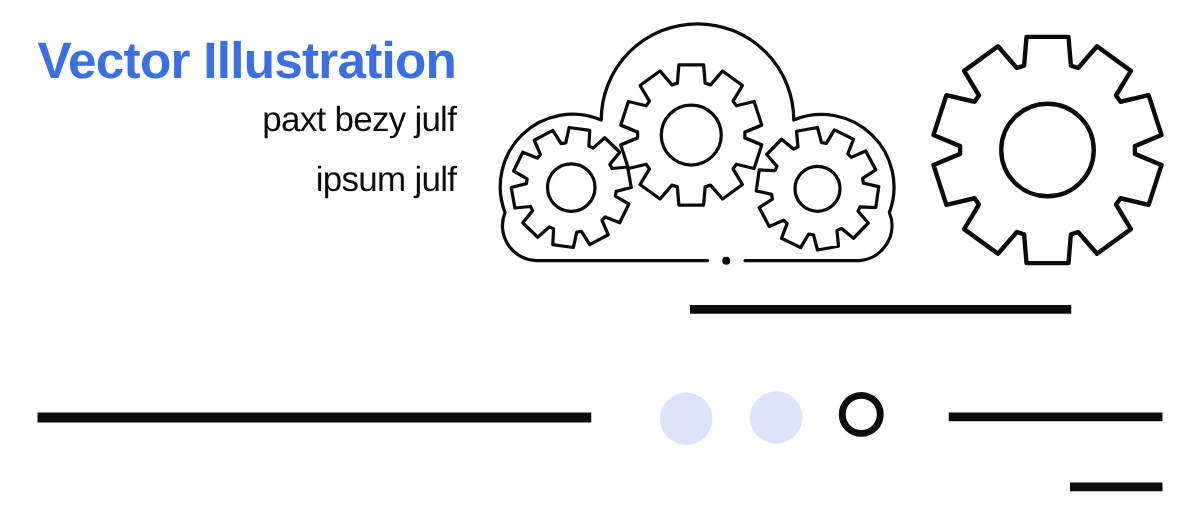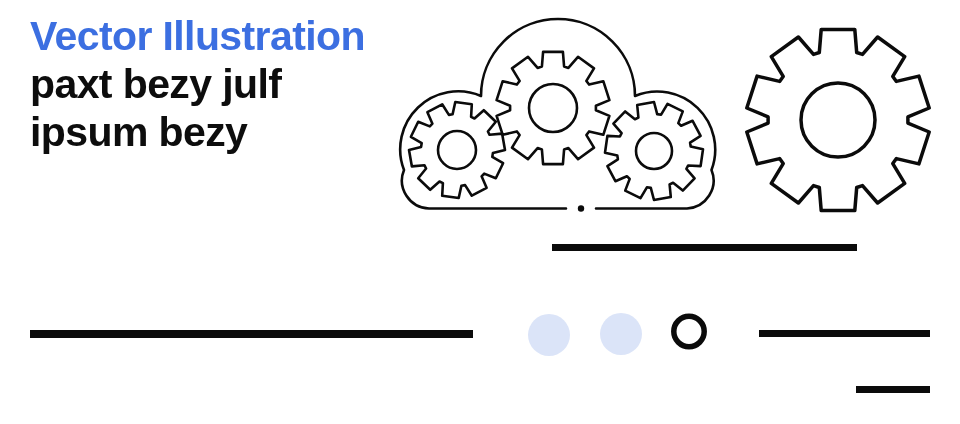--- a/index.html
+++ b/index.html
@@ -1,43 +1,43 @@
 <!DOCTYPE html>
 <html><head>
 <meta charset="utf-8">
 <style>
   html,body{margin:0;padding:0;background:#fff;}
   .stage{
     position:relative;width:960px;height:424px;background:#FFFFFF;overflow:hidden;
     font-family:"Liberation Sans",sans-serif;
   }
-  .text-block{position:absolute;left:30px;top:12px;}
+  .text-block{position:absolute;left:30px;top:24px;text-align:right;}
   .title{
     color:#3C6FE1;font-weight:700;font-size:41px;line-height:48px;
     letter-spacing:-0.6px;white-space:nowrap;
   }
   .body-line{
-    color:#0D0D0D;font-weight:700;font-size:41px;line-height:48px;
+    color:#0D0D0D;font-weight:400;font-size:28px;line-height:48px;
     letter-spacing:-0.6px;white-space:nowrap;
   }
   svg.art{position:absolute;left:0;top:0;}
   .outline{fill:none;stroke:#0B0B0B;stroke-width:2.6;stroke-linejoin:round;stroke-linecap:round;}
   .outline-thick{fill:none;stroke:#0B0B0B;stroke-width:3.5;stroke-linejoin:round;stroke-linecap:round;}
   .bar{fill:#0B0B0B;}
   .ring{fill:none;stroke:#0B0B0B;stroke-width:5.5;}
 </style>
 </head>
 <body>
 
 <div class="stage">
 
   <div class="text-block">
     <div class="title">Vector Illustration</div>
     <div class="body-line">paxt bezy julf</div>
-    <div class="body-line">ipsum bezy</div>
+    <div class="body-line">ipsum julf</div>
   </div>
 
   <svg class="art" width="960" height="424" viewBox="0 0 960 424">
 
     <g>
       <path class="outline" d="M 566 208.5 L 429 208.5
            A 28 28 0 0 1 404 170
            A 58 58 0 0 1 481 96
            A 77 77 0 0 1 635 96
            A 58 58 0 0 1 711.5 170

